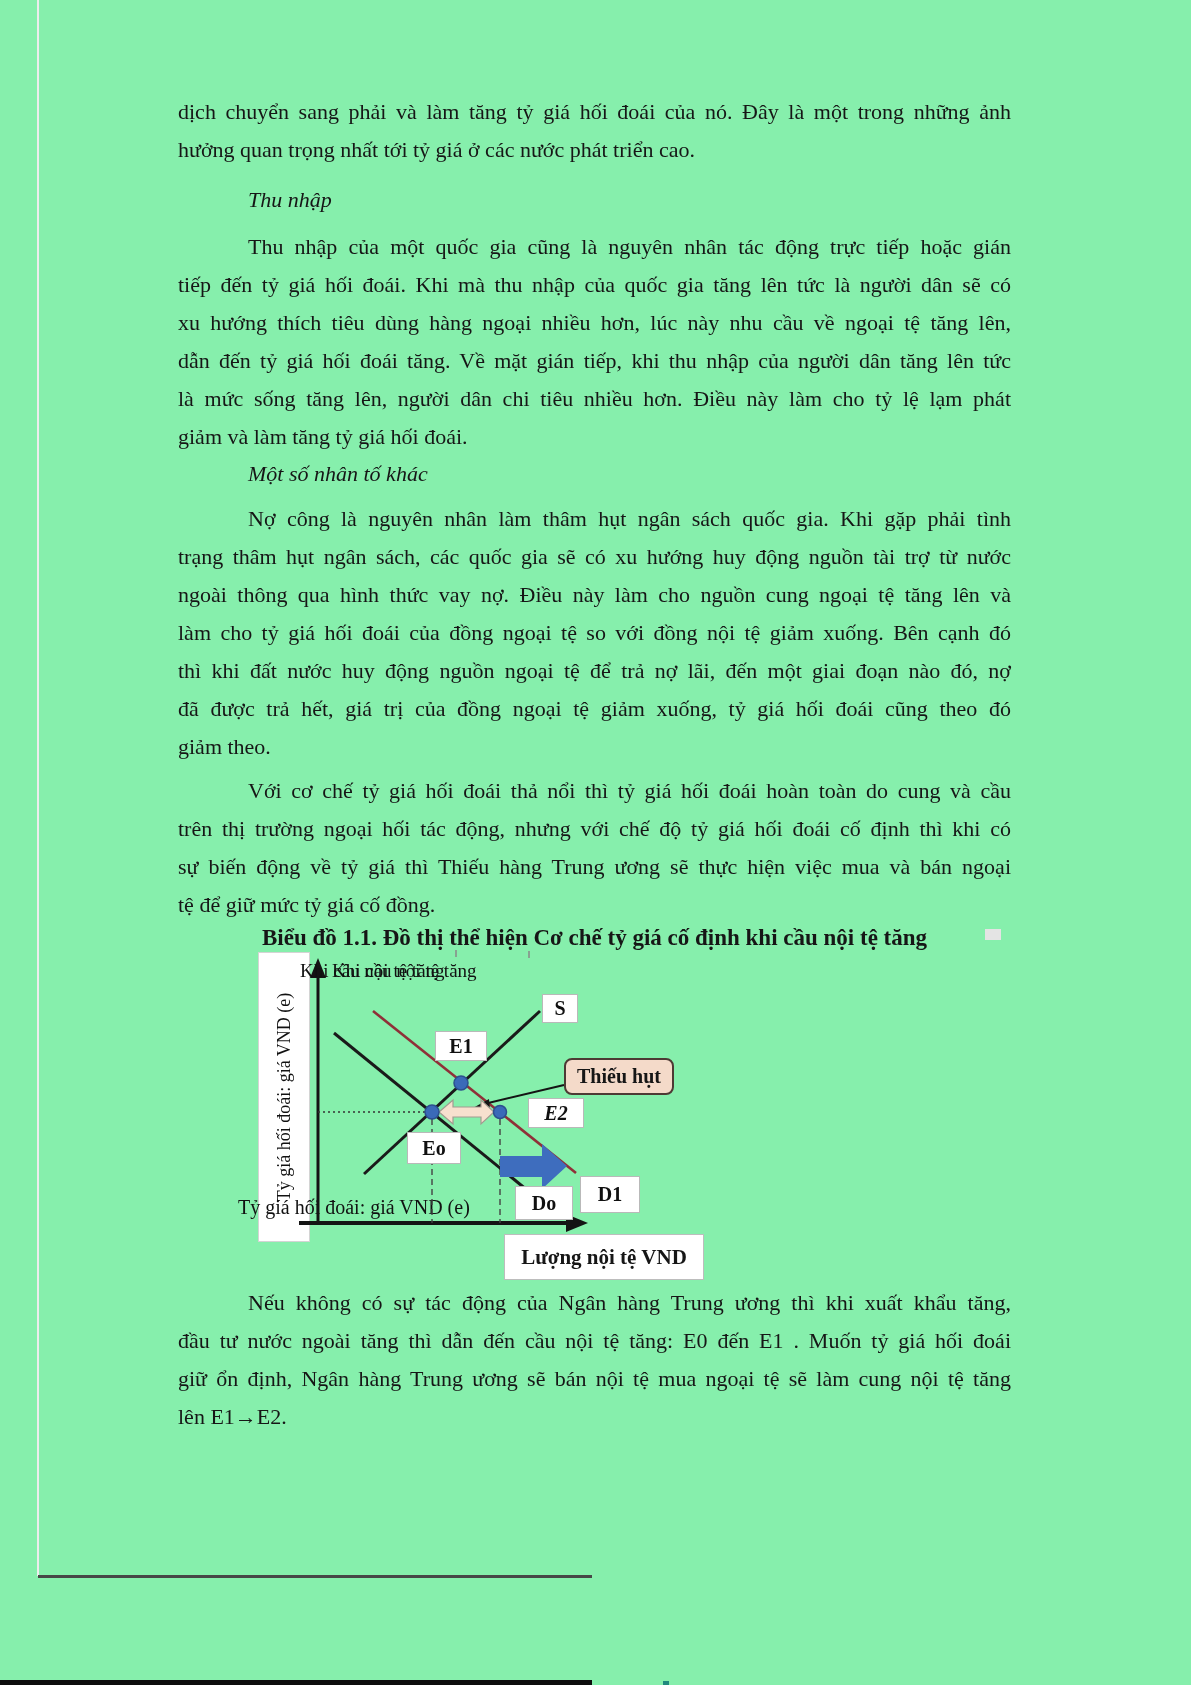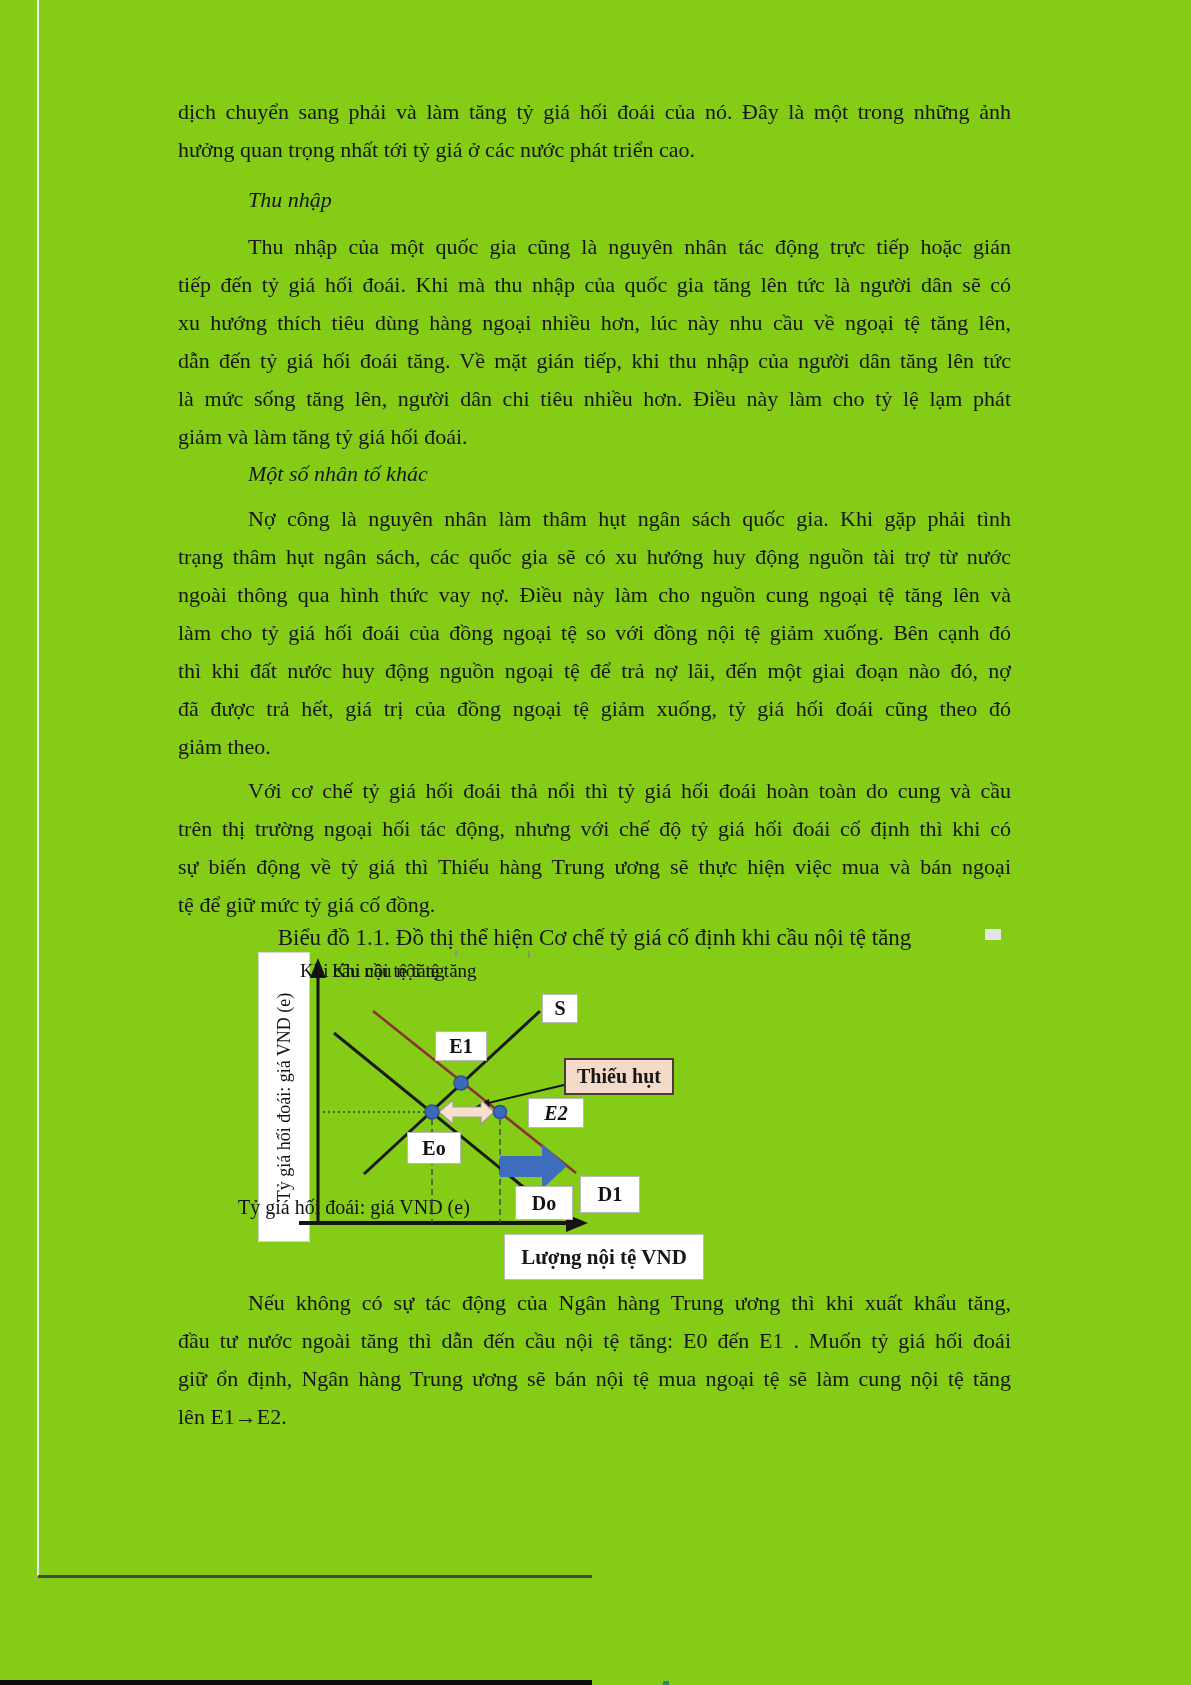--- a/index.html
+++ b/index.html
@@ -1,17 +1,17 @@
 <!DOCTYPE html>
 <html><head>
 <meta charset="utf-8">
 <style>
   html,body { margin:0; padding:0; background:#ffffff; }
   .page {
-    position:relative; width:1191px; height:1685px; background:#84cc16;
+    position:relative; width:1191px; height:1685px; background:#86efac;
     font-family:"Liberation Serif", "DejaVu Serif", serif; color:#161616;
     overflow:hidden;
   }
   .margin-line { position:absolute; left:37px; top:0; width:2px; height:1576px; background:#ededed; }
   .right-smudge { position:absolute; left:985px; top:929px; width:16px; height:11px; background:#e4e4e4; }
   .footnote-rule { position:absolute; left:38px; top:1575px; width:554px; height:3px; background:#474747; }
   .bottom-bar { position:absolute; left:0; top:1680px; width:592px; height:5px; background:#0d0d0d; }
   .teal-mark { position:absolute; left:663px; top:1681px; width:6px; height:4px; background:#1f8a7d; }
 
   .textblock { position:absolute; left:178px; width:833px; }
@@ -20,21 +20,21 @@
     text-align:justify; text-align-last:justify; white-space:normal;
   }
   .line.last { text-align-last:left; }
   .line.indent { padding-left:70px; }
   .heading {
     position:absolute; left:178px; width:833px; height:38px; line-height:38px;
     font-size:22px; font-style:italic; padding-left:70px;
   }
   .chart-title {
     position:absolute; left:178px; top:916px; width:833px; height:44px; line-height:44px;
-    font-size:23px; font-weight:normal; text-align:center;
+    font-size:23px; font-weight:bold; text-align:center;
   }
 
   
   .chart { position:absolute; left:230px; top:948px; width:500px; height:337px; }
   .chart svg { position:absolute; left:0; top:0; z-index:1; }
   .lblbox {
     position:absolute; z-index:2; background:#ffffff; border:1px solid #b9b9b9;
     font-weight:bold; font-size:20px; text-align:center; color:#101010;
     display:flex; align-items:center; justify-content:center;
   }
@@ -138,21 +138,21 @@
       <circle cx="231" cy="135" r="7" fill="#3a6ab8" stroke="#2c4f8e" stroke-width="1.5"></circle>
       <circle cx="270" cy="164" r="6.5" fill="#3a6ab8" stroke="#2c4f8e" stroke-width="1.5"></circle>
     </svg>
 
     <div class="lblbox" style="left:312px; top:46px; width:34px; height:27px;">S</div>
     <div class="lblbox" style="left:205px; top:83px; width:50px; height:28px;">E1</div>
     <div class="lblbox" style="left:298px; top:150px; width:54px; height:28px;font-style:italic;">E2</div>
     <div class="lblbox" style="left:177px; top:184px; width:52px; height:30px;">Eo</div>
     <div class="lblbox" style="left:285px; top:238px; width:56px; height:32px;">Do</div>
     <div class="lblbox" style="left:350px; top:228px; width:58px; height:35px;">D1</div>
-    <div class="shortage" style="left:334px; top:110px; width:106px; height:33px;">Thiếu hụt</div>
+    <div class="shortage" style="left:334px; top:110px; width:106px; height:33px;border-radius:8px;">Thiếu hụt</div>
 
     <div class="xlabel-inline">Tỷ giá hối đoái: giá VND (e)</div>
     <div class="qty-box">Lượng nội tệ VND</div>
   </div>
 
   <div class="textblock" style="top:1284px">
     <div class="line indent">Nếu không có sự tác động của Ngân hàng Trung ương thì khi xuất khẩu tăng,</div>
     <div class="line">đầu tư nước ngoài tăng thì dẫn đến cầu nội tệ tăng: E0 đến E1 . Muốn tỷ giá hối đoái</div>
     <div class="line">giữ ổn định, Ngân hàng Trung ương sẽ bán nội tệ mua ngoại tệ sẽ làm cung nội tệ tăng</div>
     <div class="line last">lên E1→E2.</div>

